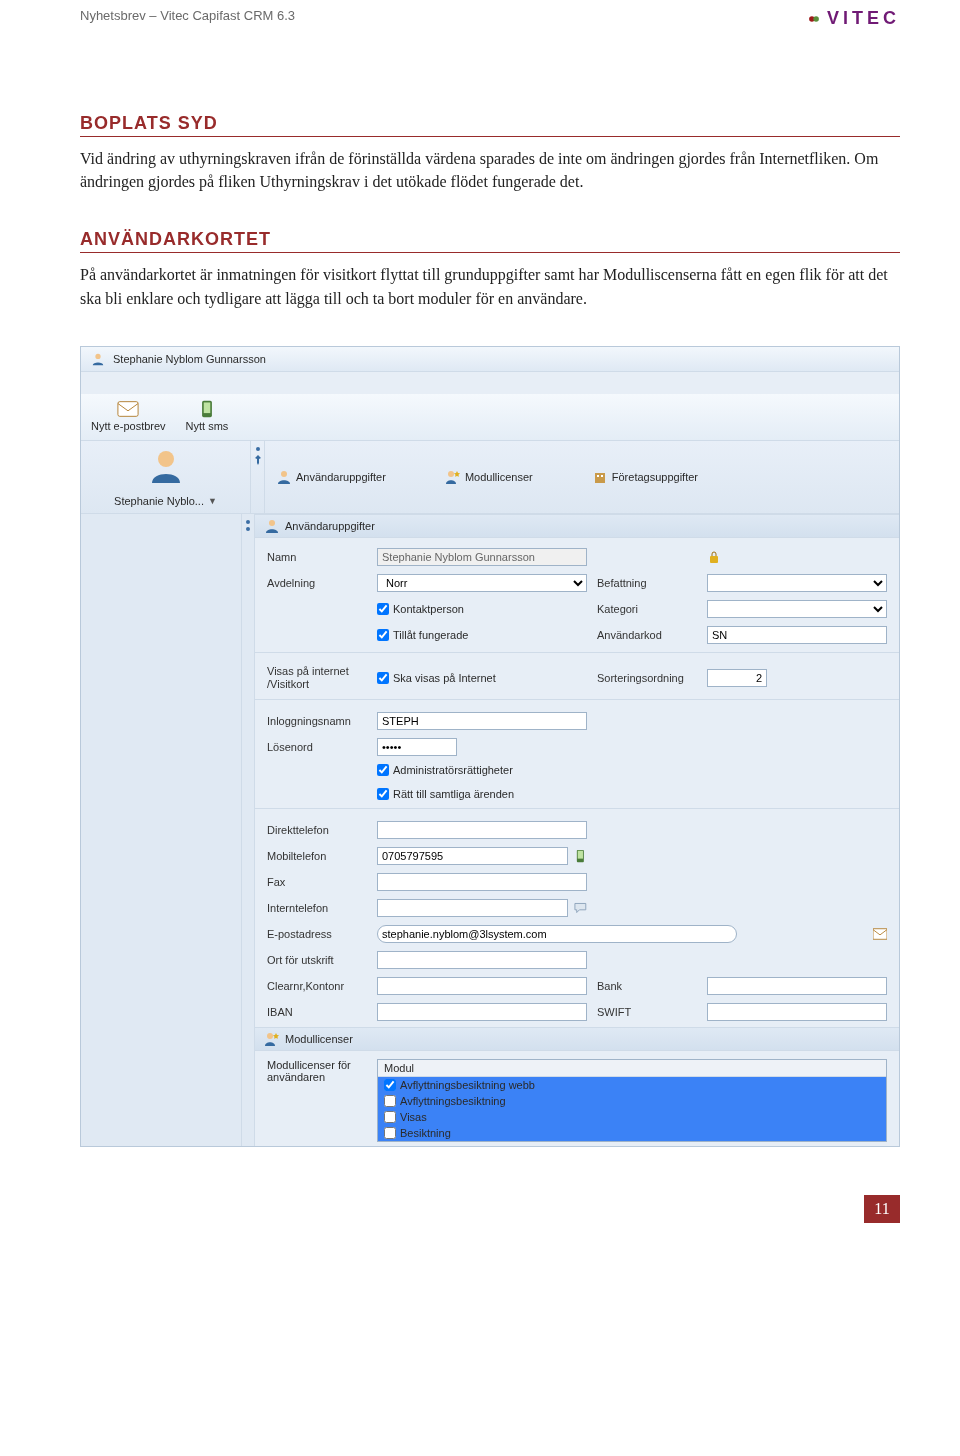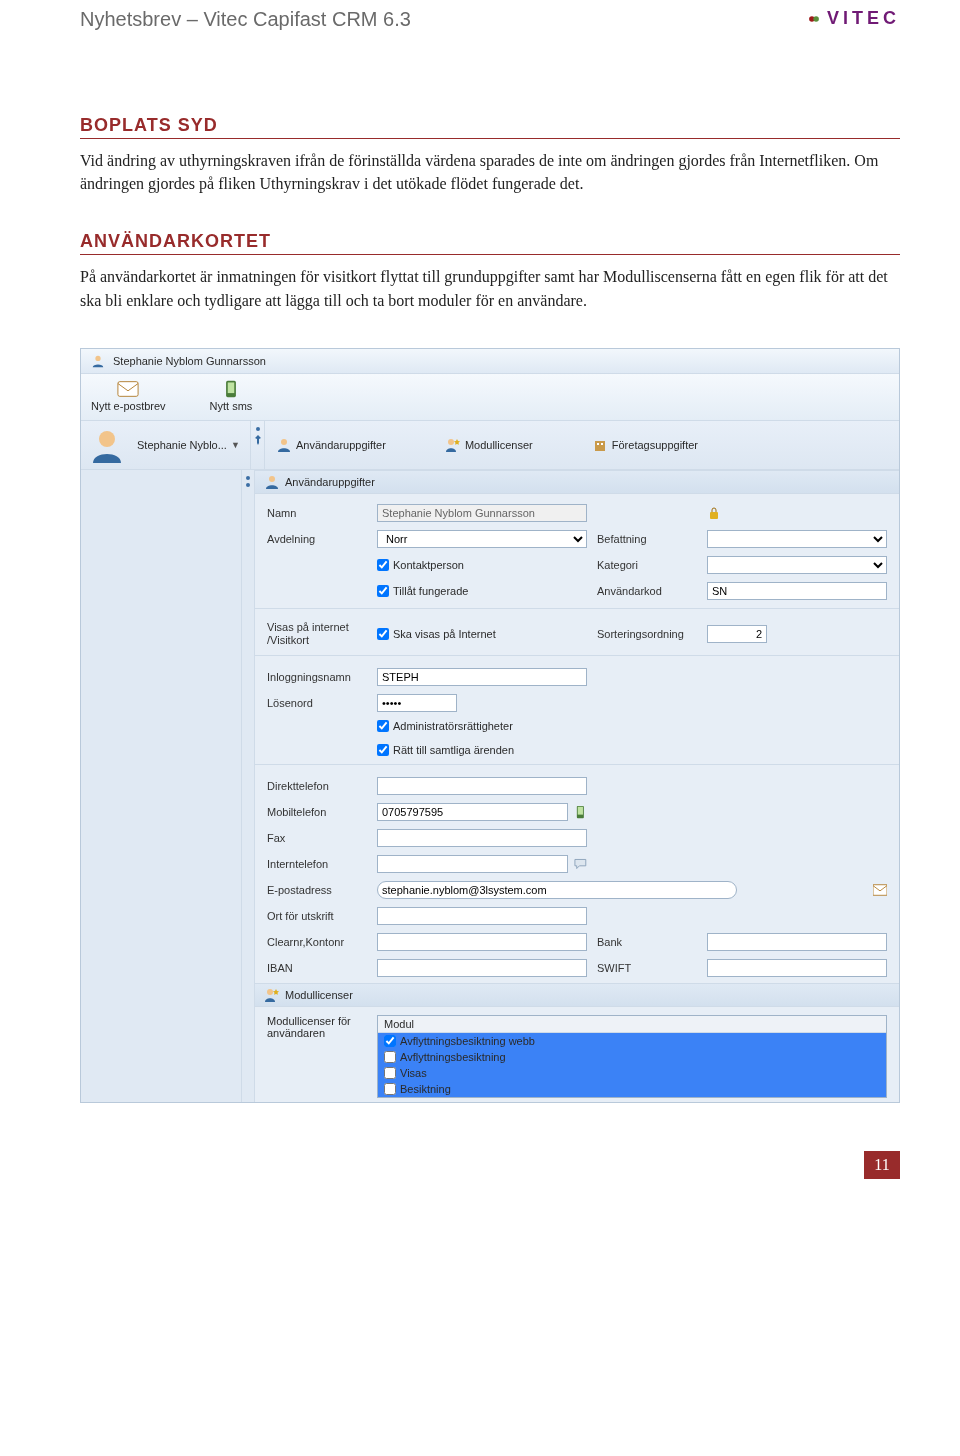--- a/index.html
+++ b/index.html
@@ -1,34 +1,34 @@
 <!DOCTYPE html>
 <html><head>
 <meta charset="utf-8">
 <style>
   * { box-sizing: border-box; margin: 0; padding: 0; }
   body { font-family: Georgia, 'Times New Roman', serif; background: #fff; width: 960px; margin: 0 auto; color: #333; font-size: 14px; }
   .page { padding: 0 60px 40px 80px; }
   .header-row { display: flex; justify-content: space-between; align-items: flex-start; padding: 8px 0 4px; border-bottom: none; }
-  .header-title { font-family: 'Trebuchet MS', Arial, sans-serif; color: #6a6a6a; font-size: 20px; }
+  .header-title { font-family: 'Trebuchet MS', Arial, sans-serif; color: #6a6a6a; font-size: 13px; }
   .logo { display: flex; align-items: center; gap: 6px; }
   .logo-text { font-family: Arial, sans-serif; font-weight: 700; letter-spacing: 4px; color: #701a75; font-size: 18px; }
   .content { padding-top: 80px; }
   .section-heading { font-family: 'Trebuchet MS', Arial, sans-serif; color: #982b2b; font-size: 18px; letter-spacing: 1px; text-transform: uppercase; border-bottom: 1px solid #982b2b; padding-bottom: 2px; margin-bottom: 10px; }
   .section-body { font-size: 16px; line-height: 1.45; color: #222; margin-bottom: 36px; }
 
   
   .app-window { border: 1px solid #b9c9da; background: #e7eef6; font-family: Tahoma, Arial, sans-serif; font-size: 11px; color: #2a2a2a; margin-top: 8px; }
   .titlebar { background: linear-gradient(#f2f7fc, #dfe9f4); padding: 5px 10px; display: flex; align-items: center; gap: 8px; border-bottom: 1px solid #cfdbe8; }
-  .toolbar { display: flex; gap: 44px; padding: 6px 10px 8px; background: linear-gradient(#f5f9fd,#e4edf6); border-bottom: 1px solid #cfdbe8;}
+  .toolbar { display: flex; gap: 20px; padding: 6px 10px 8px; background: linear-gradient(#f5f9fd,#e4edf6); border-bottom: 1px solid #cfdbe8; margin-top: 22px;}
   .toolbar-btn { text-align: center; }
   .toolbar-btn .ticon { display:block; margin: 0 auto 2px; }
   .ticon { width: 22px; height: 18px; display:inline-block; }
   .row-tabs { display:flex; background: linear-gradient(#e8eff8,#dde7f2); border-bottom:1px solid #cfdbe8; }
-  .sidecol { width: 170px; display:flex; align-items:center; gap:12px; padding:6px 8px; border-right:1px solid #cfdbe8;}
+  .sidecol { width: 170px; display:flex; align-items:center; gap:12px; padding:6px 8px; border-right:1px solid #cfdbe8;flex-direction:column;}
   .vdots { width: 14px; display:flex; flex-direction:column; align-items:center; gap:3px; padding:6px 2px; border-right:1px solid #cfdbe8;}
   .vdot { width:4px; height:4px; border-radius:50%; background:#3b6ea5;}
   .tabbar { flex:1; display:flex; gap:60px; padding:6px 12px; align-items:center;}
   .tabitem { display:flex; align-items:center; gap:5px;}
   .section-panel-head { background: linear-gradient(#dfe9f4,#d3e0ee); padding:4px 10px; display:flex; align-items:center; gap:6px; border-top:1px solid #cfdbe8; border-bottom:1px solid #cfdbe8;}
   .formgrid { display:grid; grid-template-columns: 100px 210px 100px 180px; column-gap: 10px; row-gap: 8px; padding: 10px 12px 6px 12px; align-items:center;}
   .formgrid label { font-size:11px; color:#333; }
   .app-window input[type=text], .app-window input[type=password], .app-window select {
     font-family: Tahoma, Arial, sans-serif; font-size:11px; padding:1px 4px; height:18px;
     border:1px solid #9fb3c8; background:#fff; width:100%;

